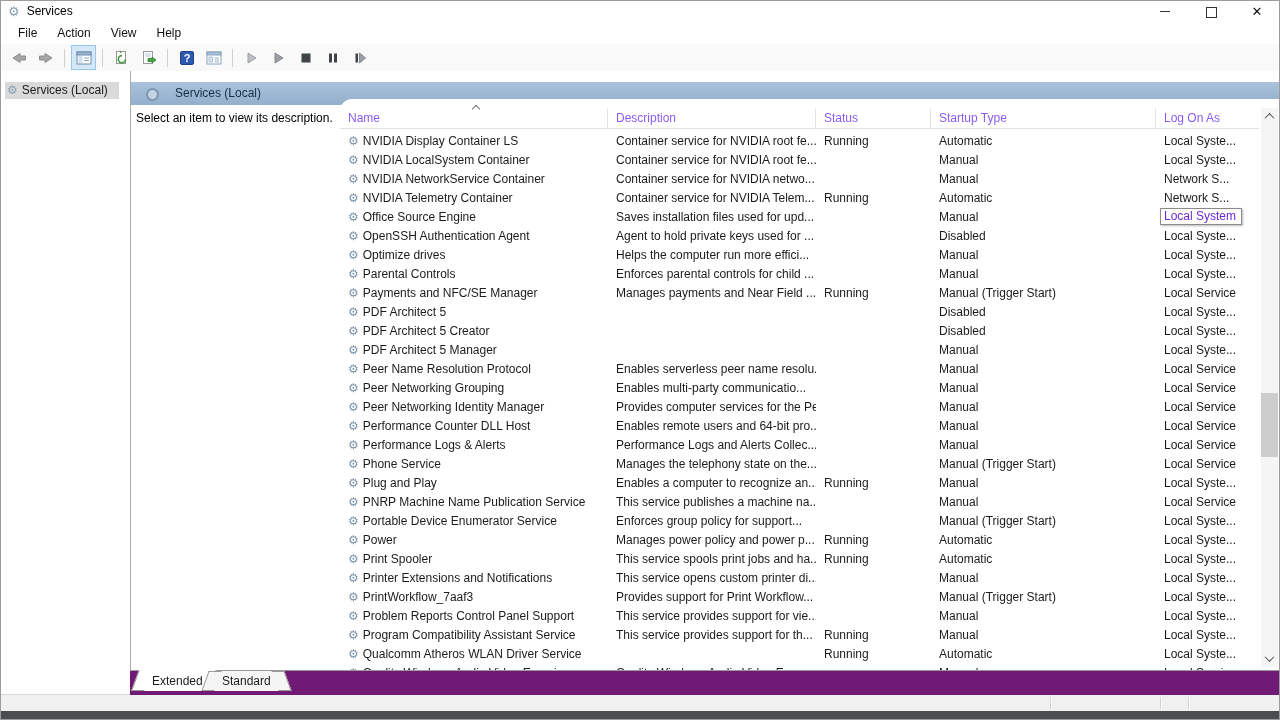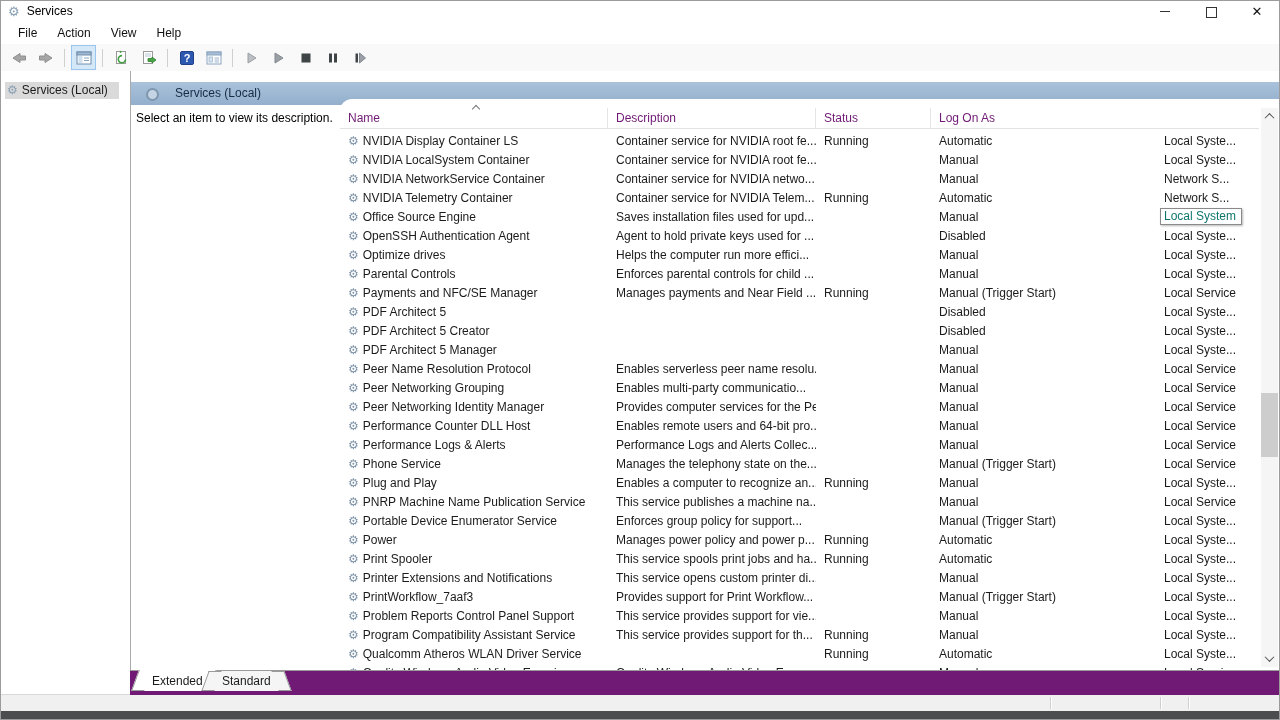--- a/index.html
+++ b/index.html
@@ -38,34 +38,34 @@
 
   .right-pane{position:absolute;left:131px;top:71px;right:0;bottom:25px;background:#fff;overflow:hidden;}
   .band{position:absolute;left:0;top:11px;right:0;height:23px;background:linear-gradient(180deg,#aac2db 0%,#93afcc 100%);}
   .band .ring{position:absolute;left:15px;top:6px;width:9px;height:9px;border-radius:50%;border:2px solid #7e96ae;background:#c4d4e4;}
   .band .band-title{position:absolute;left:44px;top:4px;color:#162c44;font-size:12px;}
   .desc-prompt{position:absolute;left:5px;top:40px;color:#000;}
 
   
   .list-panel{position:absolute;left:209px;top:28px;right:0;bottom:0;background:#fff;border-top-left-radius:12px;}
   .hdr-row{position:absolute;left:0;top:9px;right:21px;height:20px;display:flex;border-bottom:1px solid #e2e2e2;}
-  .hdr-cell{box-sizing:border-box;border-right:1px solid #e5e5e5;color:#701a75;padding:3px 0 0 8px;white-space:nowrap;overflow:hidden;}
+  .hdr-cell{box-sizing:border-box;border-right:1px solid #e5e5e5;color:#8b5cf6;padding:3px 0 0 8px;white-space:nowrap;overflow:hidden;}
   .hdr-cell:last-child{border-right:none;}
   .sort-chevron{position:absolute;left:130px;top:-4px;width:12px;height:8px;}
   .sort-chevron span{display:block;width:5px;height:5px;border-left:1px solid #777;border-top:1px solid #777;transform:rotate(45deg);margin:2px auto 0;}
   .rows{position:absolute;left:0;top:32px;right:21px;height:540px;overflow:hidden;}
   .srow{height:19px;display:flex;align-items:center;white-space:nowrap;}
   .cell{box-sizing:border-box;overflow:hidden;white-space:nowrap;padding-left:8px;flex:none;}
   .c-name{width:268px;display:flex;align-items:center;gap:4px;}
   .c-name .gear{font-size:12px;color:#7e93a8;line-height:1;flex:none;}
   .c-desc{width:208px;}
   .c-status{width:115px;}
   .c-startup{width:225px;}
   .c-logon{width:96px;position:relative;overflow:visible;}
-  .logon-box{display:inline-block;border:1px solid #8a8a8a;background:#fff;color:#0f766e;padding:0 5px 1px 3px;margin-left:-4px;box-shadow:1px 1px 2px rgba(0,0,0,0.28);position:relative;z-index:5;}
+  .logon-box{display:inline-block;border:1px solid #8a8a8a;background:#fff;color:#6d28d9;padding:0 5px 1px 3px;margin-left:-4px;box-shadow:1px 1px 2px rgba(0,0,0,0.28);position:relative;z-index:5;}
 
   
   .vscroll{position:absolute;top:9px;right:2px;width:17px;height:559px;background:#f5f5f5;}
   .varrow{position:absolute;left:0;width:17px;height:17px;display:flex;align-items:center;justify-content:center;}
   .varrow.up{top:0;}
   .varrow.down{bottom:0;}
   .chev{width:6px;height:6px;border-left:1px solid #555;border-top:1px solid #555;}
   .chev.up{transform:rotate(45deg) translate(1px,1px);}
   .chev.down{transform:rotate(225deg) translate(1px,1px);}
   .vthumb{position:absolute;left:0;top:285px;width:17px;height:64px;background:#cdcdcd;}
@@ -218,20 +218,21 @@
   <div class="desc-prompt">Select an item to view its description.</div>
 
   <div class="list-panel">
     <div class="hdr-row">
       <div class="sort-chevron">
           <span></span>
         </div>
     <div class="hdr-cell" style="width: 268px;">Name</div>
         <div class="hdr-cell" style="width: 208px;">Description</div>
         <div class="hdr-cell" style="width: 115px;">Status</div>
+        <div class="hdr-cell" style="width: 225px;">Startup Type</div>
         <div class="hdr-cell" style="width: 97px;">Log On As</div>
       </div>
     <div class="rows">
         <div class="srow">
     <div class="cell c-name">
             <span class="gear">⚙</span>
             <span>NVIDIA Display Container LS</span>
           </div>
     <div class="cell c-desc">Container service for NVIDIA root fe...</div>
     <div class="cell c-status">Running</div>

